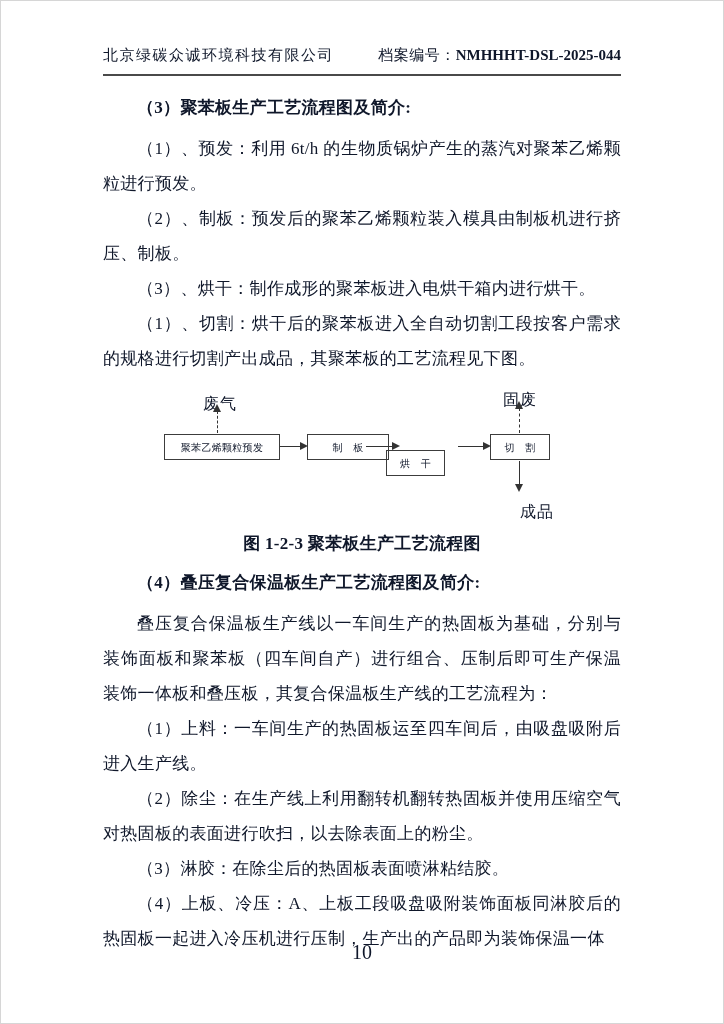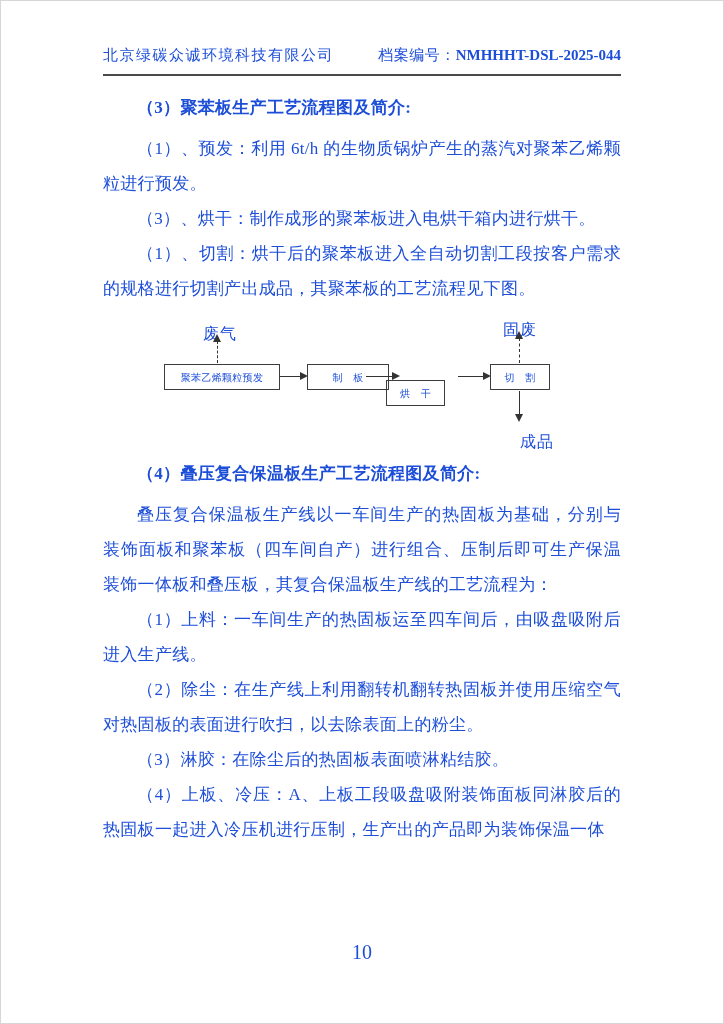--- a/index.html
+++ b/index.html
@@ -7,21 +7,21 @@
     padding: 0;
     background: #ffffff;
   }
   .page {
     position: relative;
     width: 724px;
     height: 1024px;
     background: #ffffff;
     box-shadow: inset 0 0 0 1px #d6d6d6;
     font-family: "Liberation Serif", "DejaVu Serif", serif;
-    color: #1d4ed8;
+    color: #0f172a;
     overflow: hidden;
   }
   
   .page-header {
     position: absolute;
     left: 103px;
     right: 103px;
     top: 46px;
     display: flex;
     justify-content: space-between;
@@ -168,20 +168,21 @@
 
   <div class="page-header">
     <span class="company">北京绿碳众诚环境科技有限公司</span>
     <span class="file-no"><span>档案编号：</span><span class="num">NMHHHT-DSL-2025-044</span></span>
   </div>
 
   <div class="doc-body">
 
     <p class="heading">（3）聚苯板生产工艺流程图及简介:</p>
     <p>（1）、预发：利用 6t/h 的生物质锅炉产生的蒸汽对聚苯乙烯颗粒进行预发。</p>
+    <p>（2）、制板：预发后的聚苯乙烯颗粒装入模具由制板机进行挤压、制板。</p>
     <p>（3）、烘干：制作成形的聚苯板进入电烘干箱内进行烘干。</p>
     <p>（1）、切割：烘干后的聚苯板进入全自动切割工段按客户需求的规格进行切割产出成品，其聚苯板的工艺流程见下图。</p>
 
     <div class="diagram">
       <span class="flow-label lbl-waste-gas">废气</span>
       <span class="flow-label lbl-solid-waste">固废</span>
       <span class="flow-label lbl-product">成品</span>
 
       <div class="arrow-up-dashed dash-1"></div>
       <div class="arrow-up-dashed dash-2"></div>
@@ -189,20 +190,21 @@
 
       <div class="flow-box box-1">聚苯乙烯颗粒预发</div>
       <div class="arrow-right ar-1"></div>
       <div class="flow-box box-2">制　板</div>
       <div class="arrow-right ar-2"></div>
       <div class="flow-box box-3">烘　干</div>
       <div class="arrow-right ar-3"></div>
       <div class="flow-box box-4">切　割</div>
     </div>
 
+    <p class="caption">图 1-2-3 聚苯板生产工艺流程图</p>
 
     <p class="heading">（4）叠压复合保温板生产工艺流程图及简介:</p>
     <p>叠压复合保温板生产线以一车间生产的热固板为基础，分别与装饰面板和聚苯板（四车间自产）进行组合、压制后即可生产保温装饰一体板和叠压板，其复合保温板生产线的工艺流程为：</p>
     <p>（1）上料：一车间生产的热固板运至四车间后，由吸盘吸附后进入生产线。</p>
     <p>（2）除尘：在生产线上利用翻转机翻转热固板并使用压缩空气对热固板的表面进行吹扫，以去除表面上的粉尘。</p>
     <p>（3）淋胶：在除尘后的热固板表面喷淋粘结胶。</p>
     <p>（4）上板、冷压：A、上板工段吸盘吸附装饰面板同淋胶后的热固板一起进入冷压机进行压制，生产出的产品即为装饰保温一体</p>
 
   </div>
 

